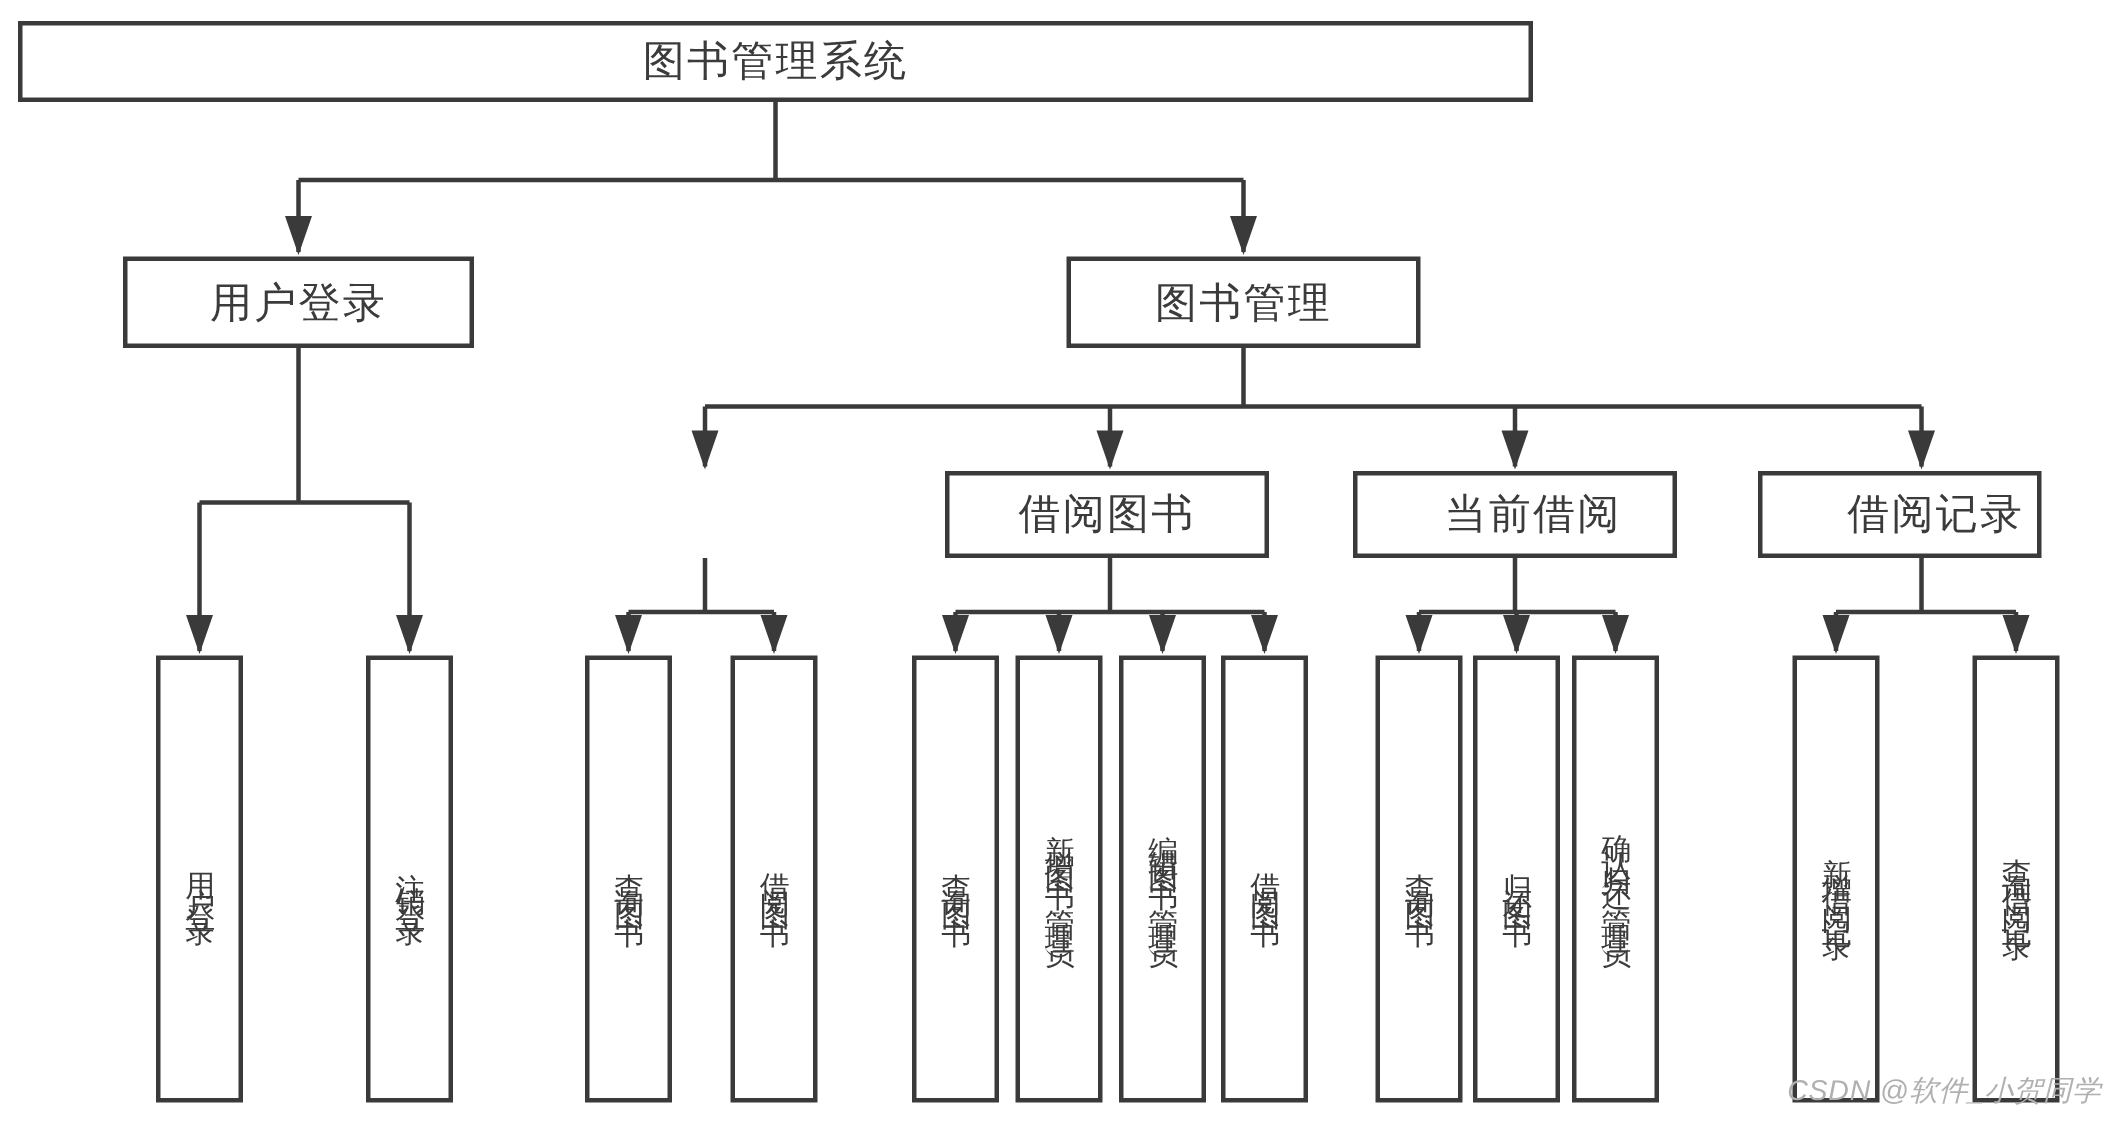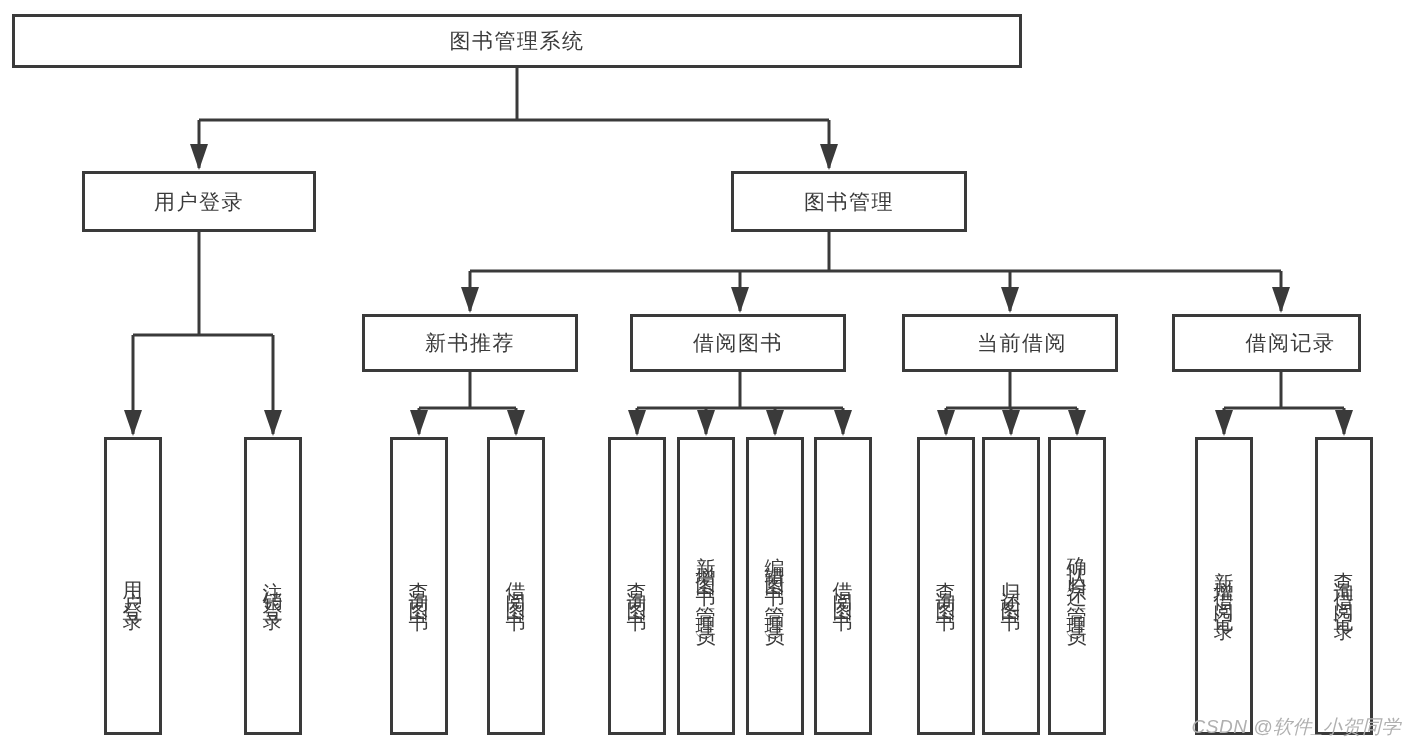--- a/index.html
+++ b/index.html
@@ -16,21 +16,21 @@
     overflow:hidden;
   }
   .stage{position:relative;width:1405px;height:747px;}
   .connectors{position:absolute;left:0;top:0;width:1405px;height:747px;}
   .connectors path.c{stroke:var(--line);stroke-width:3;fill:none;}
   .connectors marker path{fill:var(--line);stroke:none;}
   .hbox{
     position:absolute;box-sizing:border-box;
     border:3px solid var(--line);background:#fff;
     display:flex;align-items:center;justify-content:center;
-    font-size:21px;letter-spacing:1.5px;color:var(--text);
+    font-size:28px;letter-spacing:1.5px;color:var(--text);
     z-index:2;
   }
   .vbox{
     position:absolute;box-sizing:border-box;
     top:437px;width:58px;height:298px;
     border:3px solid var(--line);background:#fff;
     writing-mode:vertical-rl;text-orientation:mixed;
     display:flex;align-items:center;justify-content:center;
     font-size:20px;letter-spacing:10px;line-height:1;
     color:var(--text);z-index:2;
@@ -90,23 +90,22 @@
 
     <path class="c" d="M1281 372 V408"></path>
     <path class="c" d="M1224 408 H1344"></path>
     <path class="c" d="M1224 408 V434" marker-end="url(#arrow)"></path>
     <path class="c" d="M1344 408 V434" marker-end="url(#arrow)"></path>
   </svg>
 
   <div class="hbox" style="left:12px;top:14px;width:1010px;height:54px;">图书管理系统</div>
 
   <div class="hbox" style="left:82px;top:171px;width:234px;height:61px;">用户登录</div>
-  <div class="hbox" style="left:711px;top:171px;width:236px;height:61px;margin-left:20px;">图书管理</div>
+  <div class="hbox" style="left:711px;top:171px;width:236px;height:61px;">图书管理</div>
 
-  <div class="hbox" style="left:362px;top:314px;width:216px;height:58px;">新书推荐</div>
   <div class="hbox" style="left:630px;top:314px;width:216px;height:58px;">借阅图书</div>
   <div class="hbox" style="left:902px;top:314px;width:216px;height:58px;padding-left:24px;">当前借阅</div>
   <div class="hbox" style="left:1172px;top:314px;width:189px;height:58px;padding-left:48px;">借阅记录</div>
 
   <div class="vbox" style="left:104px;">用户登录</div>
   <div class="vbox" style="left:244px;">注销登录</div>
 
   <div class="vbox" style="left:390px;">查询图书</div>
   <div class="vbox" style="left:487px;">借阅图书</div>
 

